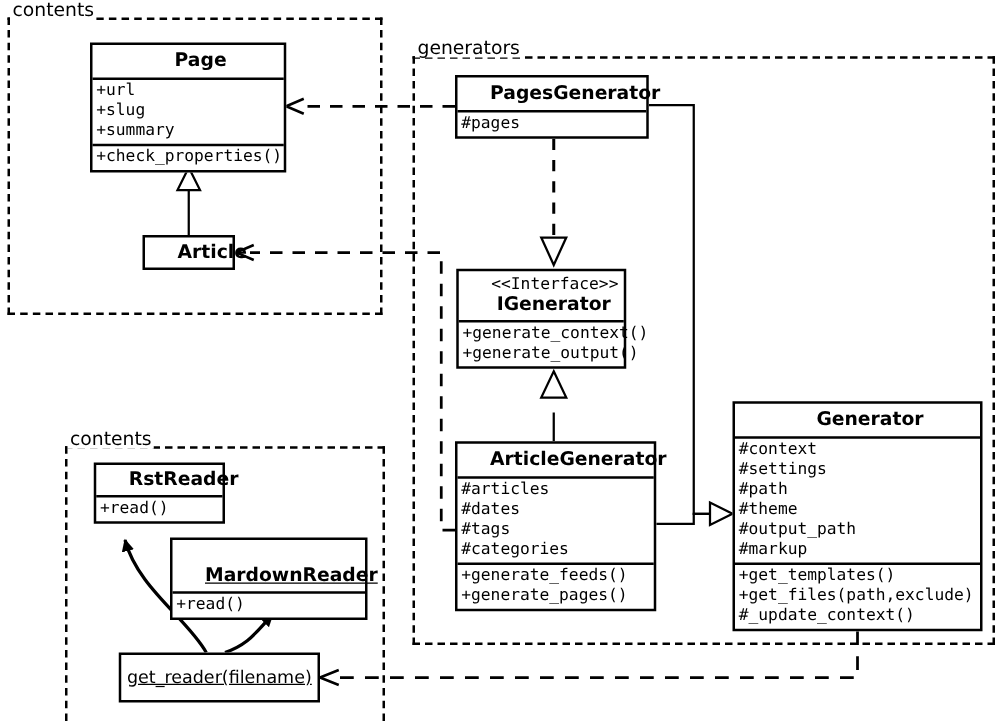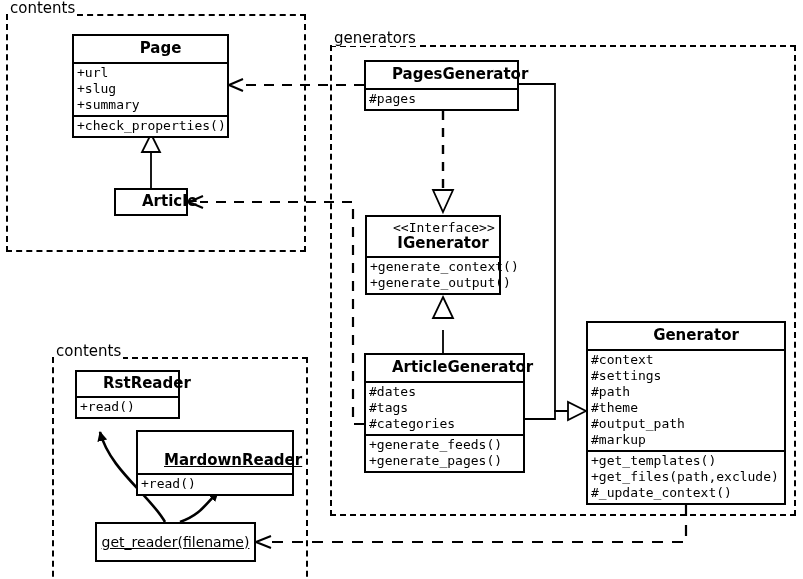--- a/index.html
+++ b/index.html
@@ -205,20 +205,21 @@
     </div>
     <div class="compartment">
       <div class="member">+generate_context()</div>
       <div class="member">+generate_output()</div>
     </div>
   </div>
 
   <div class="uml" style="left:364px; top:353px; width:161px;">
     <div class="title">ArticleGenerator</div>
     <div class="compartment">
+      <div class="member">#articles</div>
       <div class="member">#dates</div>
       <div class="member">#tags</div>
       <div class="member">#categories</div>
     </div>
     <div class="compartment">
       <div class="member">+generate_feeds()</div>
       <div class="member">+generate_pages()</div>
     </div>
   </div>
 

